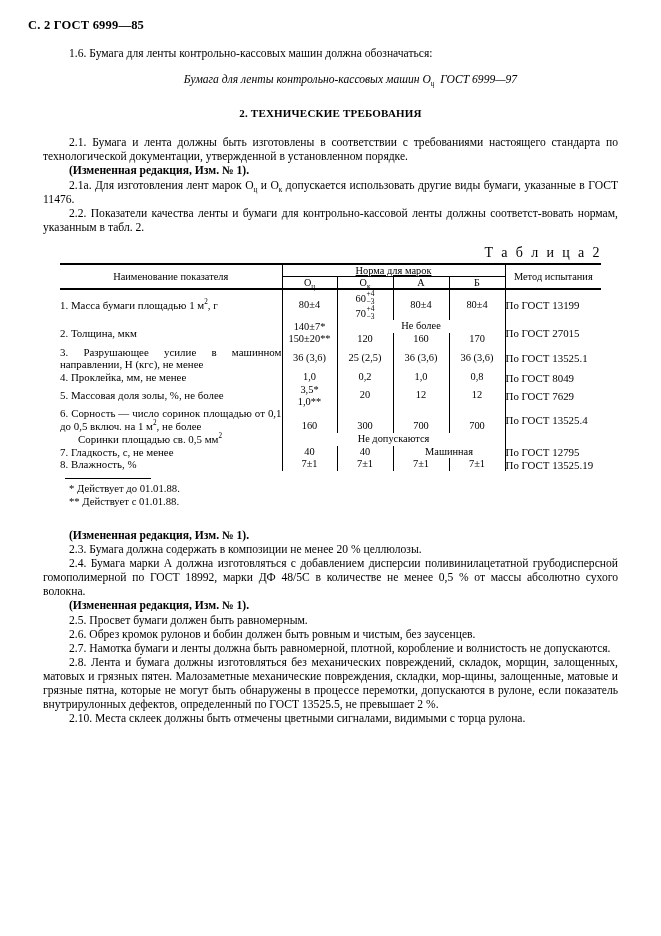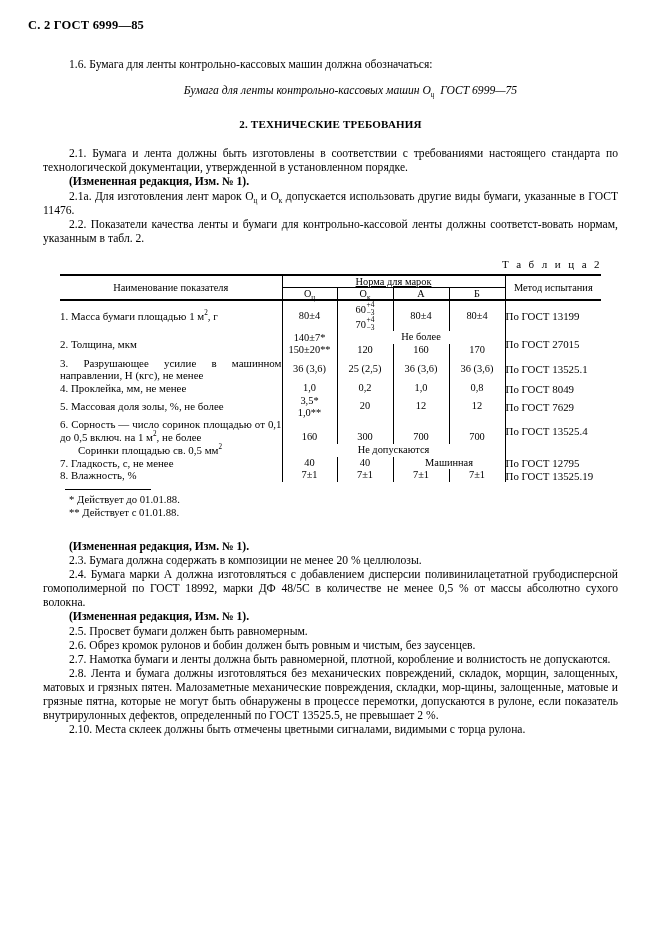--- a/index.html
+++ b/index.html
@@ -25,21 +25,21 @@
   .page-header {
     position: absolute;
     top: 18px;
     left: 28px;
     font-size: 12.5px;
     font-weight: bold;
     letter-spacing: 0.2px;
   }
   .content {
     position: absolute;
-    top: 58px;
+    top: 47px;
     left: 43px;
     width: 575px;
   }
   p {
     margin: 0;
     font-size: 11.6px;
     line-height: 14.1px;
     text-align: justify;
     text-justify: inter-word;
   }
@@ -59,21 +59,21 @@
     font-size: 11px;
     font-weight: bold;
     text-align: center;
     text-indent: 0;
     letter-spacing: 0.2px;
   }
   .gap-1 { height: 16px; }
   .gap-2 { height: 9px; }
   .table-caption {
     margin-top: 11px;
-    font-size: 11px;
+    font-size: 14px;
     text-align: right;
     letter-spacing: 2.4px;
     padding-right: 16px;
   }
   
   table.spec {
     border-collapse: collapse;
     width: 541px;
     margin-left: 17px;
     margin-top: 3px;
@@ -145,21 +145,21 @@
 <body>
 
 <div class="page">
 
   <div class="page-header">С. 2 ГОСТ 6999—85</div>
 
   <div class="content">
 
     <p class="ind">1.6.  Бумага для ленты контрольно-кассовых машин должна обозначаться:</p>
 
-    <p class="desig"><span>Бумага для ленты контрольно-кассовых машин О</span><sub>ц</sub>&nbsp; <span>ГОСТ 6999—75</span></p>
+    <p class="desig"><span>Бумага для ленты контрольно-кассовых машин О</span><sub>ц</sub>&nbsp; <span>ГОСТ 6999—97</span></p>
 
     <p class="sec-title">2.  ТЕХНИЧЕСКИЕ ТРЕБОВАНИЯ</p>
 
     <div class="gap-1"></div>
 
     <p class="ind">2.1.  Бумага и лента должны быть изготовлены в соответствии с требованиями настоящего стандарта по технологической документации, утвержденной в установленном порядке.</p>
     <p class="ind bold">(Измененная редакция, Изм. № 1).</p>
 
     <p class="ind"><span>2.1а.  Для изготовления лент марок О</span><sub>ц</sub><span> и О</span><sub>к</sub><span> допускается использовать другие виды бумаги, указанные в ГОСТ 11476.</span></p>
 

